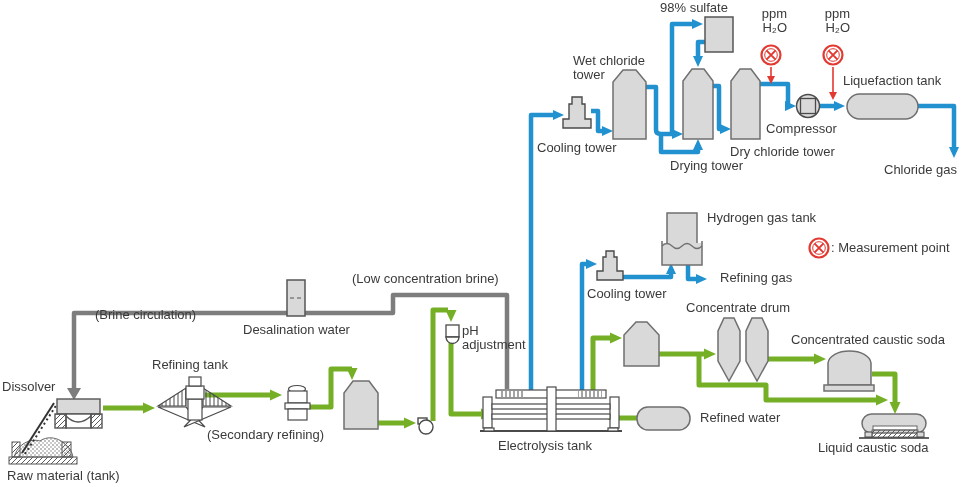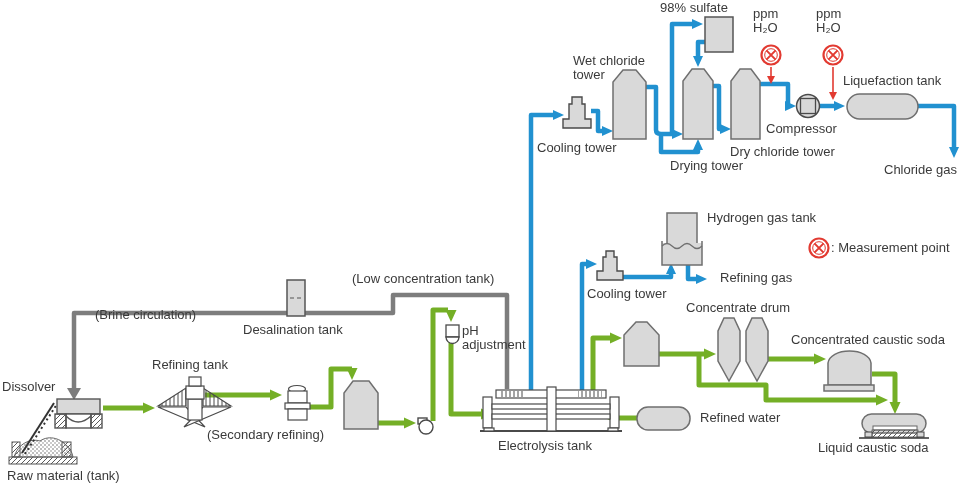--- a/index.html
+++ b/index.html
@@ -1,20 +1,20 @@
 <!DOCTYPE html>
 <html><head>
 <meta charset="utf-8">
 <style>
   html,body{margin:0;padding:0;background:#fff;}
   #canvas{position:relative;width:977px;height:487px;background:#fff;overflow:hidden;
           font-family:"Liberation Sans","DejaVu Sans",sans-serif;}
   #diagram-svg{position:absolute;left:0;top:0;}
   .lbl{position:absolute;font-size:13px;line-height:14px;color:#3a3a3a;white-space:pre-line;}
-  .ctr{text-align:left;}
+  .ctr{text-align:right;}
 </style>
 </head>
 <body>
 
 <div id="canvas">
 
 <svg id="diagram-svg" width="977" height="487" viewBox="0 0 977 487">
   <defs>
     <pattern id="hatch" patternUnits="userSpaceOnUse" width="5" height="5">
       <path d="M0,5 L5,0" stroke="#5a5a5a" stroke-width="1"></path>
@@ -244,21 +244,21 @@
 <div class="lbl" style="left:587px;top:287px">Cooling tower</div>
 <div class="lbl" style="left:720px;top:271px">Refining gas</div>
 <div class="lbl" style="left:831px;top:241px">: Measurement point</div>
 <div class="lbl" style="left:686px;top:301px">Concentrate drum</div>
 <div class="lbl" style="left:791px;top:333px">Concentrated caustic soda</div>
 <div class="lbl" style="left:818px;top:441px">Liquid caustic soda</div>
 <div class="lbl" style="left:700px;top:411px">Refined water</div>
 <div class="lbl" style="left:498px;top:439px">Electrolysis tank</div>
 <div class="lbl" style="left:462px;top:324px">pH
 adjustment</div>
-<div class="lbl" style="left:352px;top:272px">(Low concentration tank)</div>
-<div class="lbl" style="left:243px;top:323px">Desalination tank</div>
+<div class="lbl" style="left:352px;top:272px">(Low concentration brine)</div>
+<div class="lbl" style="left:243px;top:323px">Desalination water</div>
 <div class="lbl" style="left:95px;top:308px">(Brine circulation)</div>
 <div class="lbl" style="left:152px;top:358px">Refining tank</div>
 <div class="lbl" style="left:207px;top:428px">(Secondary refining)</div>
 <div class="lbl" style="left:2px;top:380px">Dissolver</div>
 <div class="lbl" style="left:7px;top:469px">Raw material (tank)</div>
 
 </div>
 
 </body></html>

